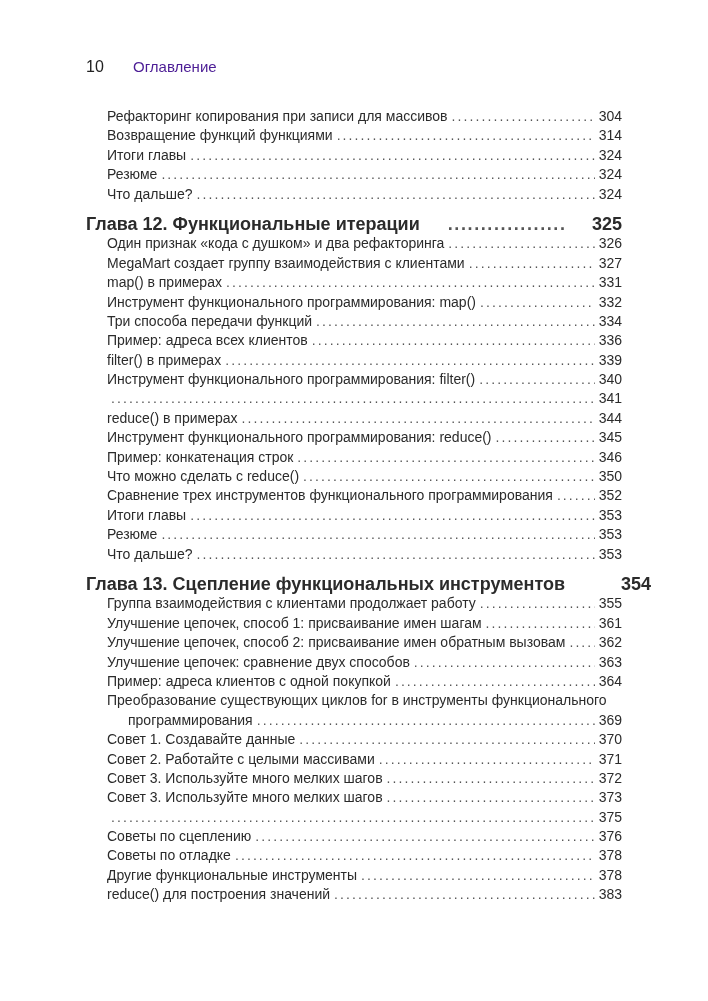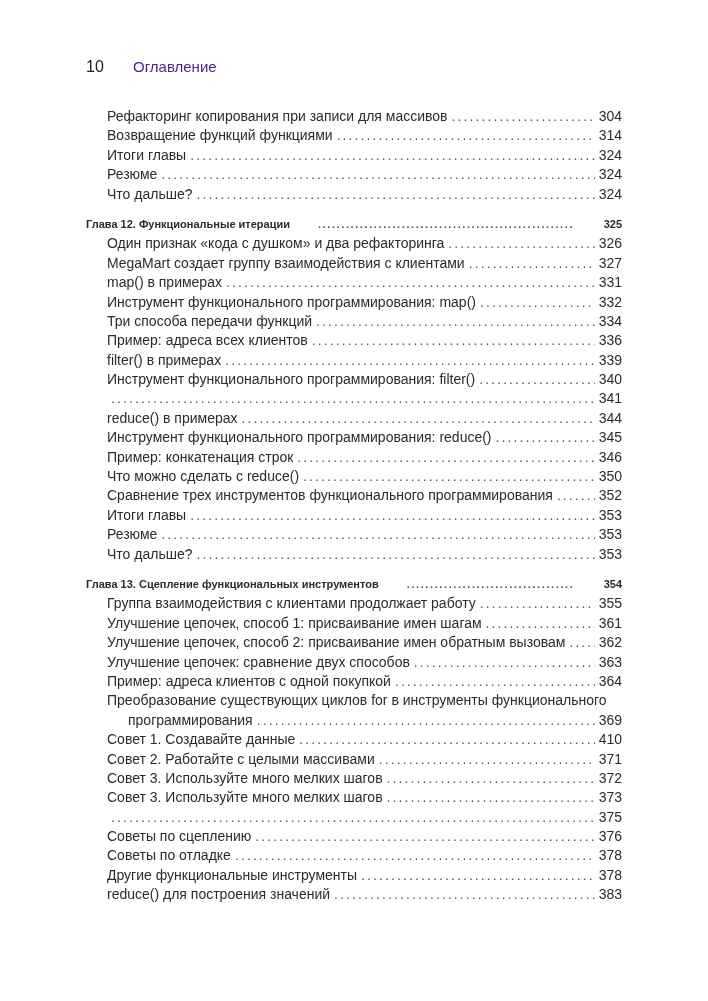--- a/index.html
+++ b/index.html
@@ -16,21 +16,21 @@
   .page-num { font-weight: normal; font-size: 16px; color: #222; width: 47px; }
   .running-title { font-size: 15px; color: #4c1d95; }
 
   .toc { position: absolute; left: 86px; top: 107px; width: 536px; }
   .row {
     display: flex; align-items: baseline;
     height: 19.4px; line-height: 19.4px;
     font-size: 14px; white-space: nowrap;
   }
   .row.sub { padding-left: 21px; }
-  .row.chapter { font-weight: bold; font-size: 11px; gap: 24px; }
+  .row.chapter { font-weight: bold; font-size: 18px; gap: 24px; }
   .row .title { flex: 0 0 auto; }
   .row .leader {
     flex: 1 1 auto; overflow: hidden; margin: 0 4px;
     color: #555; letter-spacing: 2.1px; font-weight: normal;
   }
   .row.chapter .leader { font-weight: bold; letter-spacing: 1.6px; }
   .row .page { flex: 0 0 auto; text-align: right; min-width: 22px; }
   .gap-before-chapter { margin-top: 11px; }
   .gap-after-chapter { }
 
@@ -208,21 +208,21 @@
       <span class="line2">
           <span class="title">программирования</span>
           <span class="leader">................................................................................................................................................</span>
           <span class="page">369</span>
         </span>
     </div>
 
     <div class="row sub">
         <span class="title">Совет 1. Создавайте данные</span>
         <span class="leader">................................................................................................................................................</span>
-        <span class="page">410</span>
+        <span class="page">370</span>
       </div>
     <div class="row sub">
         <span class="title">Совет 2. Работайте с целыми массивами</span>
         <span class="leader">................................................................................................................................................</span>
         <span class="page">371</span>
       </div>
     <div class="row sub">
         <span class="title">Совет 3. Используйте много мелких шагов</span>
         <span class="leader">................................................................................................................................................</span>
         <span class="page">372</span>

